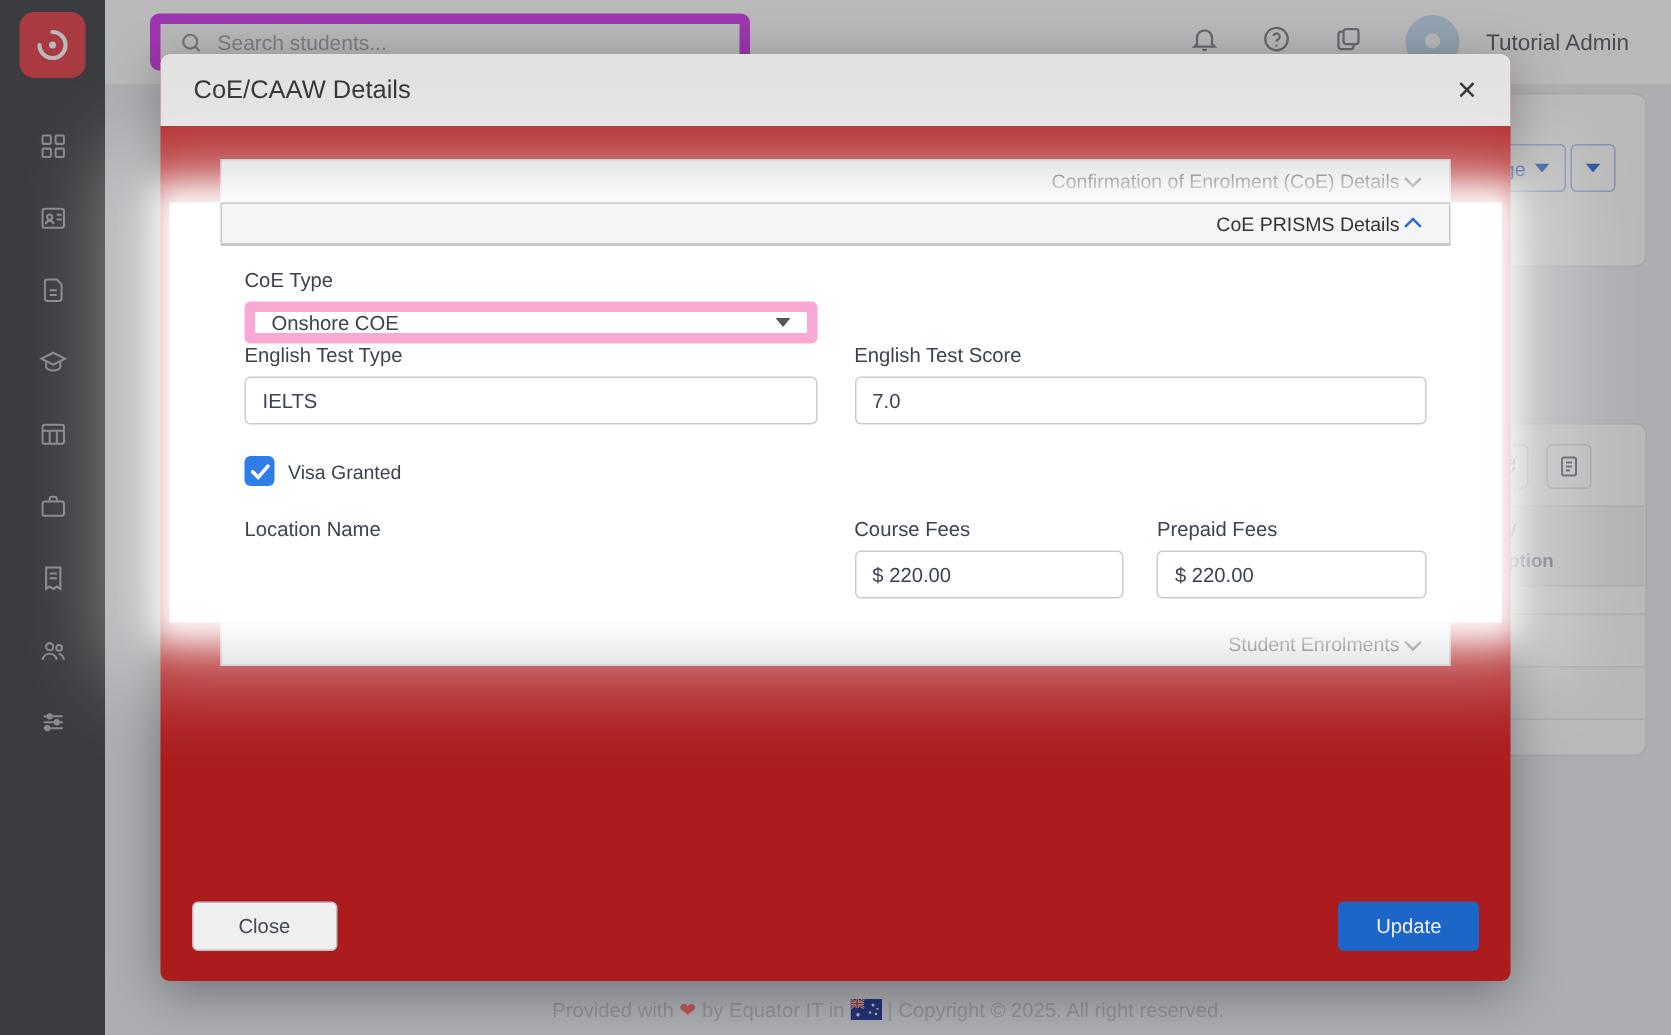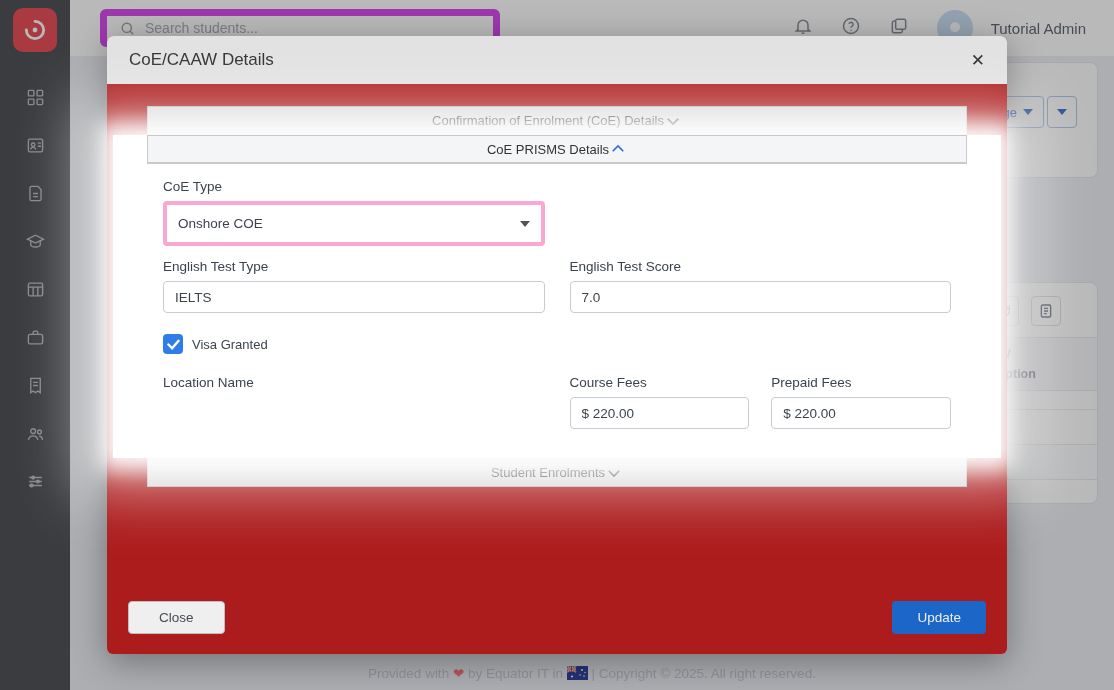--- a/index.html
+++ b/index.html
@@ -42,32 +42,32 @@
   
   .backdrop{position:absolute;inset:0;background:rgba(22,24,28,0.30);z-index:10}
 
   
   .modal{position:absolute;left:107px;top:36px;width:900px;height:618px;background:#b91c1c;border-radius:6px;box-shadow:0 8px 34px rgba(0,0,0,0.35);z-index:20}
   .modal-header{height:48px;background:#f1f1f2;border-bottom:1px solid #dcdcdе;border-radius:6px 6px 0 0;display:flex;align-items:center;justify-content:space-between;padding:0 22px}
   .modal-title{font-size:17px;color:#333}
   .modal-close{font-size:17px;color:#333;background:none;border:none;cursor:pointer;font-family:inherit;line-height:1}
   .modal-body{padding:22px 40px 0}
 
-  .acc{height:29px;background:#ebebec;border:1px solid #c6c6c8;display:flex;align-items:center;justify-content:center;padding:0 15px;font-size:13px;color:#333;cursor:pointer}
+  .acc{height:29px;background:#ebebec;border:1px solid #c6c6c8;display:flex;align-items:center;justify-content:flex-end;padding:0 15px;font-size:13px;color:#333;cursor:pointer}
   .acc--open{border-bottom:2px solid #2e6bd3}
   .acc--active{background:#f4f5f7;border-color:#c9c9cb}
 
   .spotlight{position:relative;z-index:30;margin:0 -34px;padding:0 34px;background:#fff;
     box-shadow:0 0 20px 12px rgba(255,255,255,0.96),0 0 55px 35px rgba(255,255,255,0.5)}
   .acc-body{background:#fff;padding:15px 16px 16px}
-  .grid2{display:grid;grid-template-columns:1fr 1fr;gap:25px;margin-bottom:13px}
+  .grid2{display:grid;grid-template-columns:1fr 1fr;gap:25px;}
   .grid2b{display:grid;grid-template-columns:1fr 1fr;gap:22px}
   .flabel{display:block;font-size:13.5px;color:#3b4350;margin-bottom:7px}
   .tinput{width:100%;height:32px;border:1px solid #c8ccd2;border-radius:4px;padding:0 11px;font-size:13.5px;color:#3c434d;font-family:inherit;background:#fff;outline:none}
-  .tselect{width:100%;height:45px;border:4px solid #f9a8d4;border-radius:4px;padding:0 11px;font-size:13.5px;color:#3c434d;background:#fff;display:flex;align-items:center;justify-content:space-between;cursor:pointer}
+  .tselect{width:100%;height:28px;border:7px solid #f9a8d4;border-radius:4px;padding:0 11px;font-size:13.5px;color:#3c434d;background:#fff;display:flex;align-items:center;justify-content:space-between;cursor:pointer}
   .check-row{display:flex;align-items:center;gap:9px;margin:21px 0;font-size:13px;color:#3b4350}
   .checkbox{width:20px;height:20px;border-radius:4px;background:#2e7de9;display:inline-flex;align-items:center;justify-content:center;cursor:pointer}
 
   .modal-veil{position:absolute;inset:0;background:rgba(30,33,38,0.07);border-radius:6px;z-index:20;pointer-events:none}
   .modal-footer{position:absolute;left:21px;right:21px;bottom:20px;display:flex;justify-content:space-between;z-index:15}
   .btn-close{height:33px;padding:0 30px;background:#fff;border:1px solid #c8cbd0;border-radius:4px;font-size:13.5px;color:#4a5058;font-family:inherit;cursor:pointer}
   .btn-update{height:33px;padding:0 25px;background:#1c6cd3;border:none;border-radius:4px;font-size:13.5px;color:#fff;font-family:inherit;cursor:pointer}
 </style>
 </head>
 <body>

